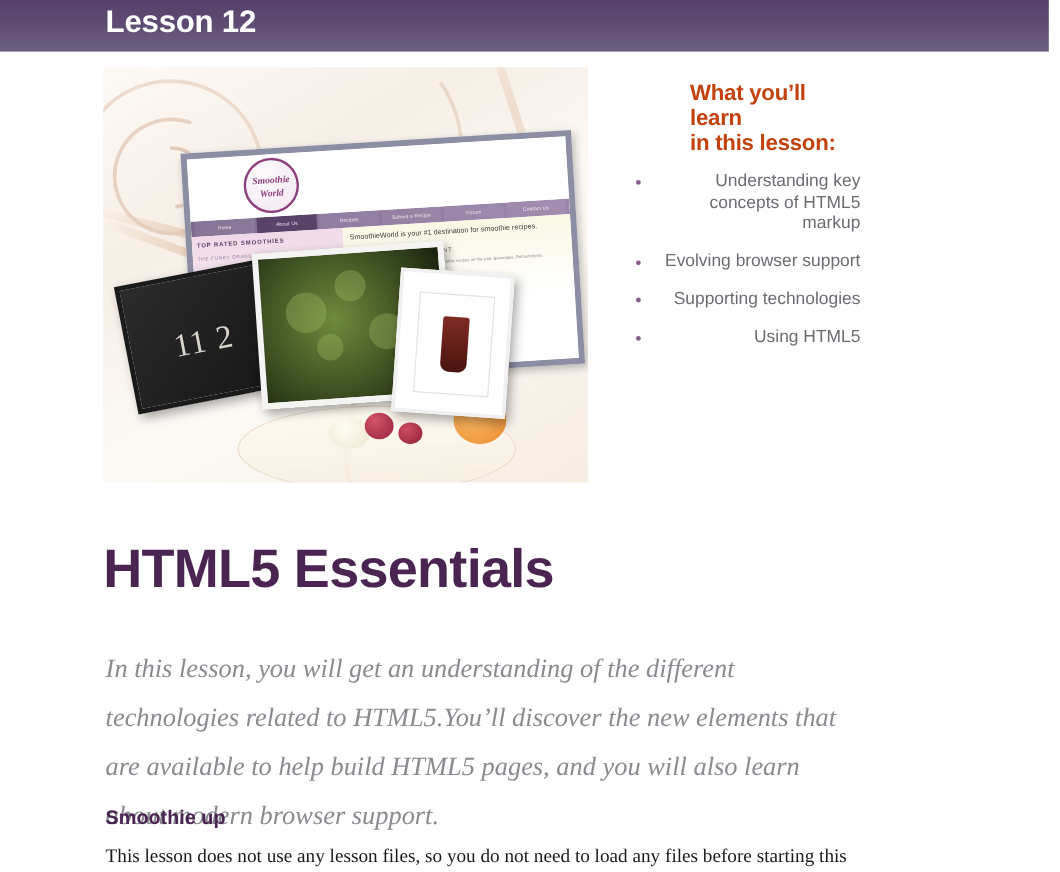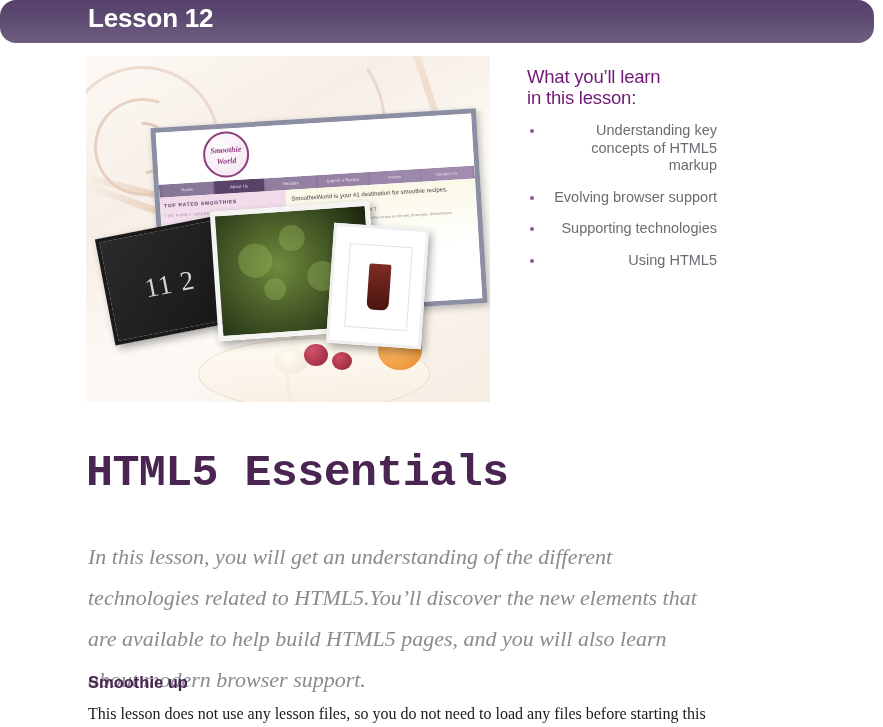--- a/index.html
+++ b/index.html
@@ -16,21 +16,20 @@
   }
 
   
   .header-bar {
     position: absolute;
     left: 0;
     top: 0;
     width: 874px;
     height: 43px;
     background: linear-gradient(to bottom, #55406a 0%, #5e4b72 45%, #6e6080 100%);
-    border-radius: 16px;
   }
   .header-title {
     position: absolute;
     left: 88px;
     top: 3px;
     font-size: 26px;
     font-weight: bold;
     color: #ffffff;
     letter-spacing: -0.2px;
     font-family: "Liberation Sans", sans-serif;
@@ -207,24 +206,25 @@
 
   
   .learn-panel {
     position: absolute;
     left: 527px;
     top: 66px;
     width: 190px;
   }
   .learn-title {
     font-size: 18.5px;
-    font-weight: normal;
-    color: #701a75;
+    font-weight: bold;
+    color: #c2410c;
     line-height: 21px;
     letter-spacing: -0.2px;
+    margin-left: 48px;
   }
   .learn-list {
     list-style: none;
     margin: 14px 0 0 0;
     padding: 0;
   }
   .learn-list li {
     position: relative;
     padding-left: 18px;
     margin-bottom: 14px;
@@ -246,21 +246,20 @@
 
   
   .main-title {
     position: absolute;
     left: 86px;
     top: 418px;
     font-size: 45px;
     font-weight: bold;
     color: #4a2552;
     letter-spacing: -0.6px;
-    font-family: Liberation Mono, monospace;
   }
 
   
   .intro {
     position: absolute;
     left: 88px;
     top: 514px;
     width: 625px;
     font-family: "Liberation Serif", serif;
     font-style: italic;

